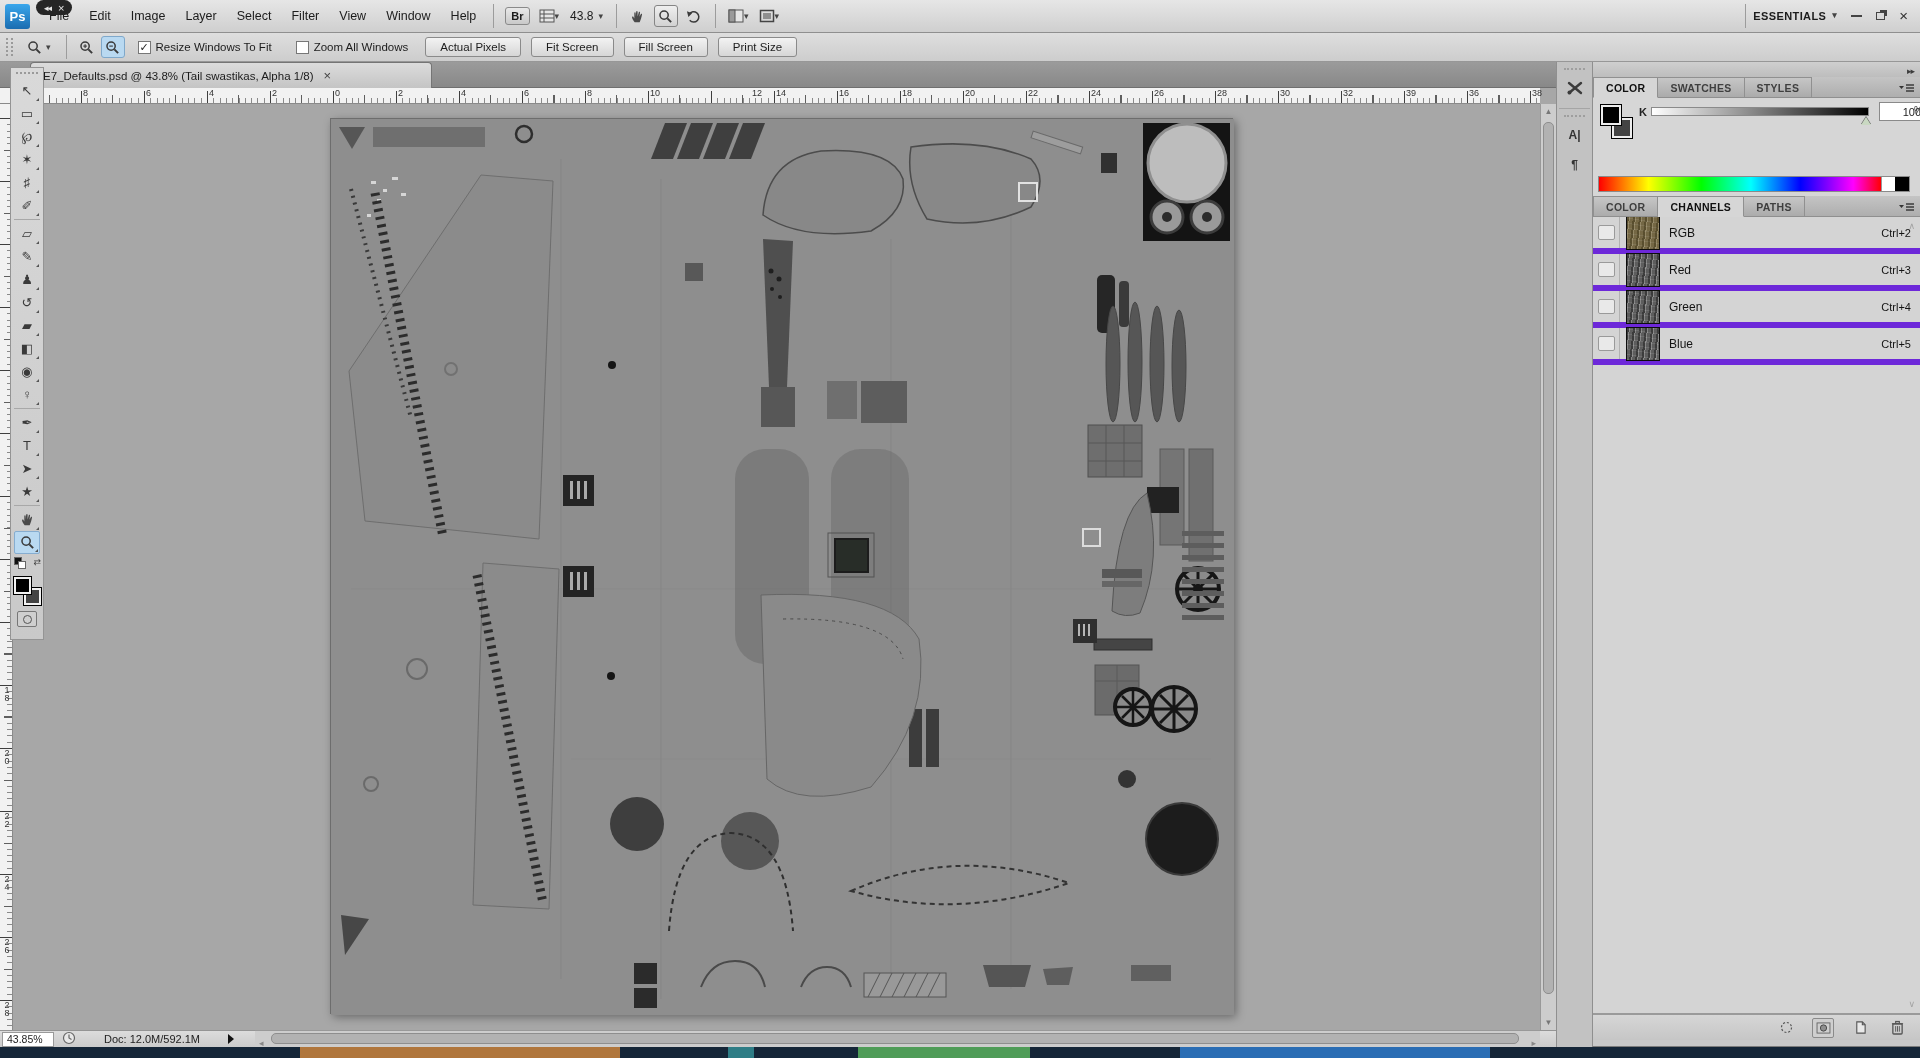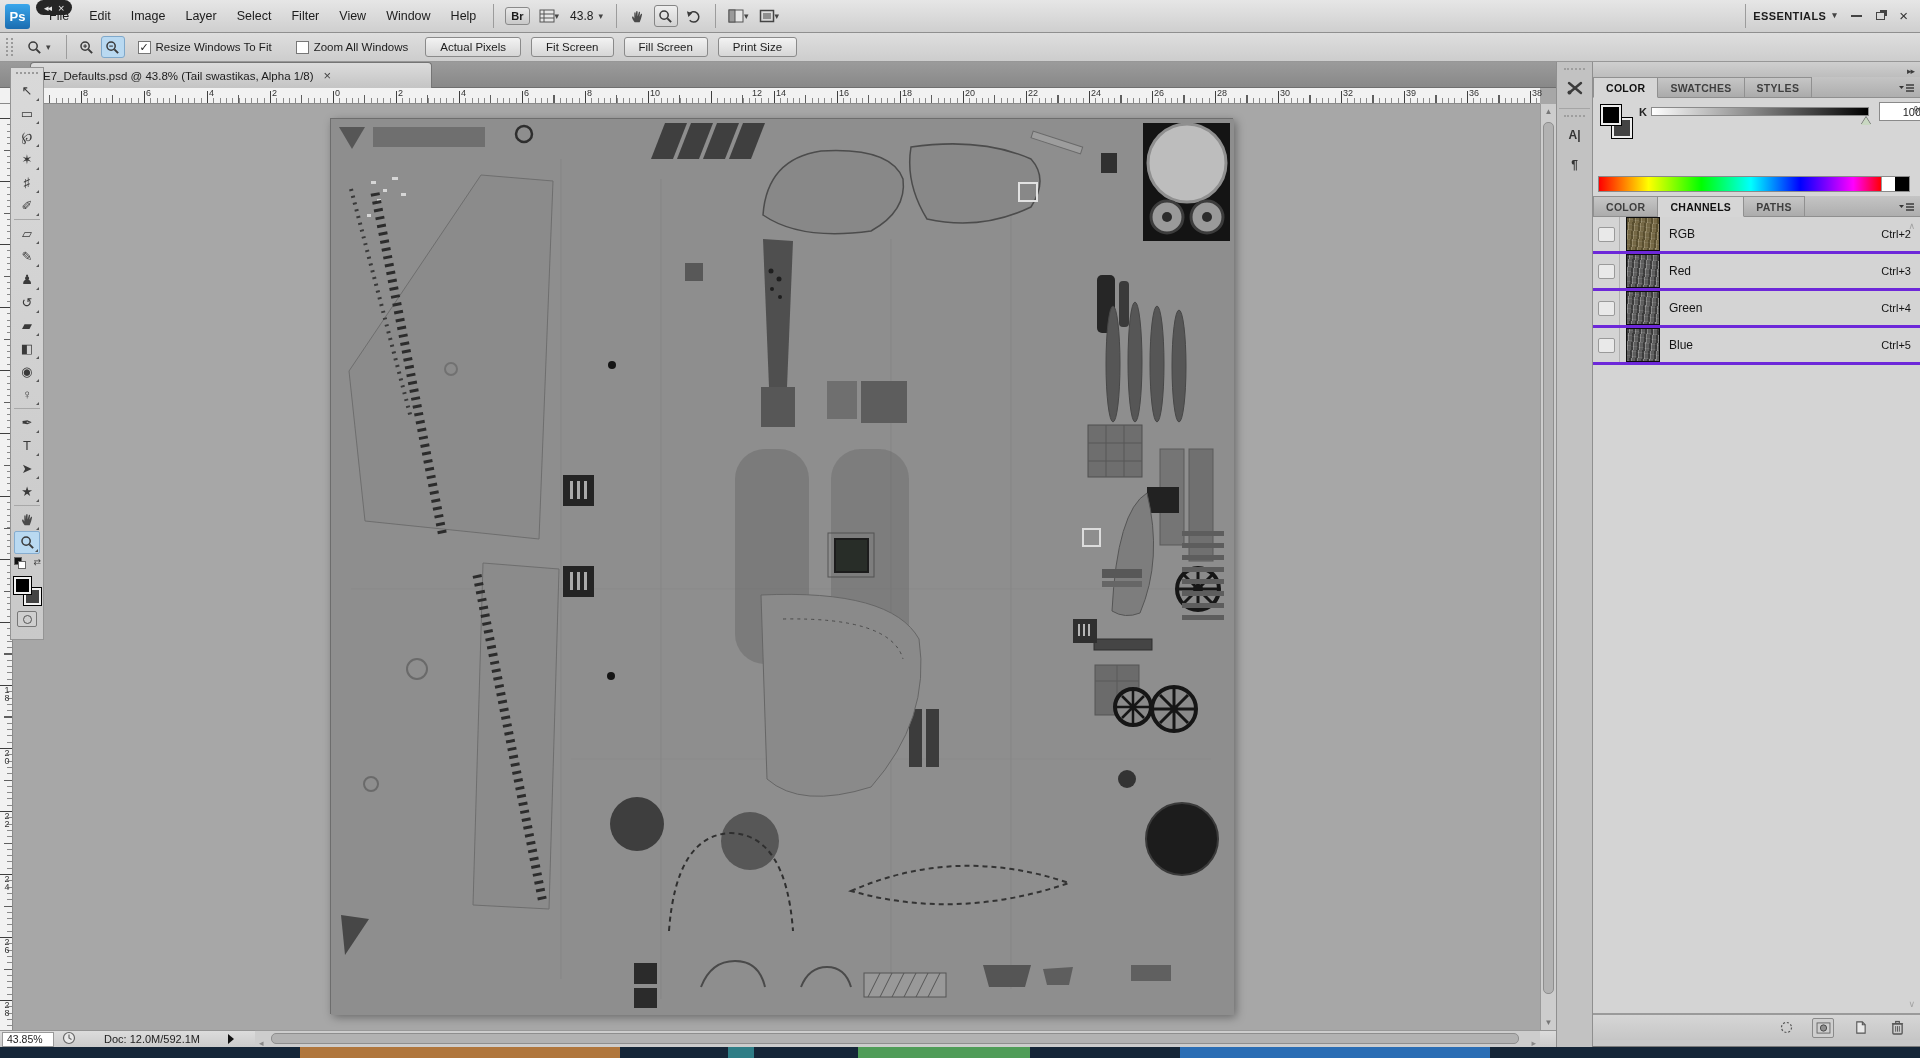--- a/index.html
+++ b/index.html
@@ -134,21 +134,21 @@
     filter:drop-shadow(0 -1px 0 #5a5a5a);}
   .cp-val{position:absolute;left:286px;top:4px;width:43px;height:19px;background:#fff;border:1px solid #8a8a8a;
     font-size:11px;display:flex;align-items:center;justify-content:flex-end;padding-right:0;text-align:right;}
   .cp-pct{position:absolute;left:321px;top:7px;font-size:10px;color:#333;}
   .spectrum{position:absolute;left:5px;top:78px;width:312px;height:16px;border:1px solid #8a8a8a;
     background:linear-gradient(to right,#ff0000 0%,#ffff00 16%,#00ff00 33%,#00ffff 49%,#0000ff 65%,#ff00ff 82%,#ff0000 91%,#ff0000 91.5%);}
   .spec-white{position:absolute;right:14px;top:0;width:14px;height:100%;background:#fff;border-left:1px solid #999;}
   .spec-black{position:absolute;right:0;top:0;width:14px;height:100%;background:#000;}
   
   .ch-list{position:relative;background:#d4d4d4;height:797px;border-bottom:1px solid #9a9a9a;overflow:hidden;}
-  .ch-row{display:flex;align-items:center;height:37px;border-bottom:3px solid #6d28d9;position:relative;}
+  .ch-row{display:flex;align-items:center;height:37px;border-bottom:6px solid #6d28d9;position:relative;}
   .ch-row.selected{background:#1768d2;border-bottom-color:#1156b4;}
   .eye-cell{width:27px;height:100%;display:flex;align-items:center;justify-content:center;border-right:1px solid #b2b2b2;}
   .eye-box{width:17px;height:15px;background:#e9e9e9;border:1px solid #9a9a9a;border-radius:2px;display:flex;align-items:center;justify-content:center;}
   .thumb{width:34px;height:34px;margin:0 0 0 6px;border:1px solid #0d0d0d;background-color:#6d6d6d;
     background-image:repeating-linear-gradient(97deg,rgba(18,18,18,.55) 0 2px,rgba(165,165,165,.45) 2px 3px,rgba(70,70,70,.4) 3px 6px),
       repeating-linear-gradient(9deg,rgba(235,235,235,.22) 0 1px,transparent 1px 5px);}
   .thumb.rgb{background-color:#7c6f4e;box-shadow:inset 0 0 0 34px rgba(160,130,50,.25);}
   .ch-name{flex:1;padding-left:9px;font-size:12px;color:#141414;}
   .ch-row.selected .ch-name,.ch-row.selected .ch-shortcut{color:#fff;font-weight:bold;}
   .ch-shortcut{padding-right:9px;font-size:11px;color:#141414;}

